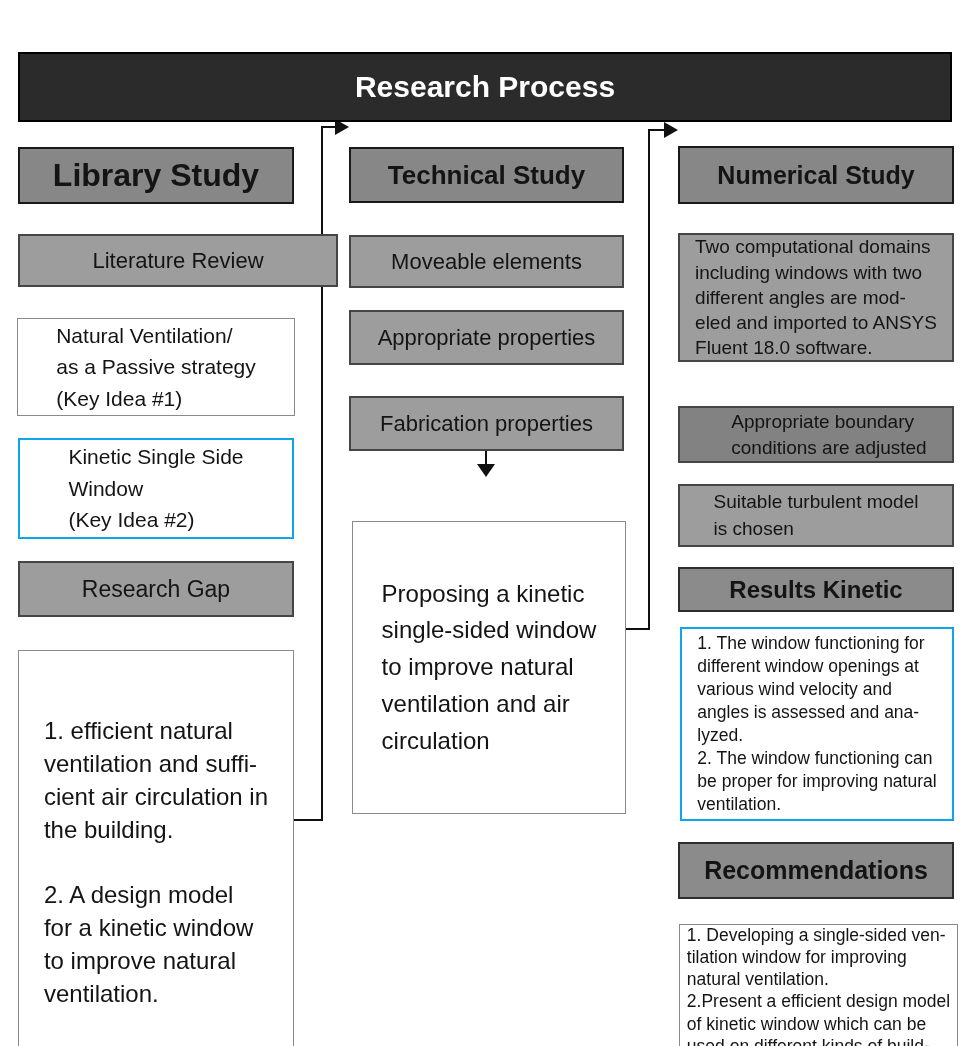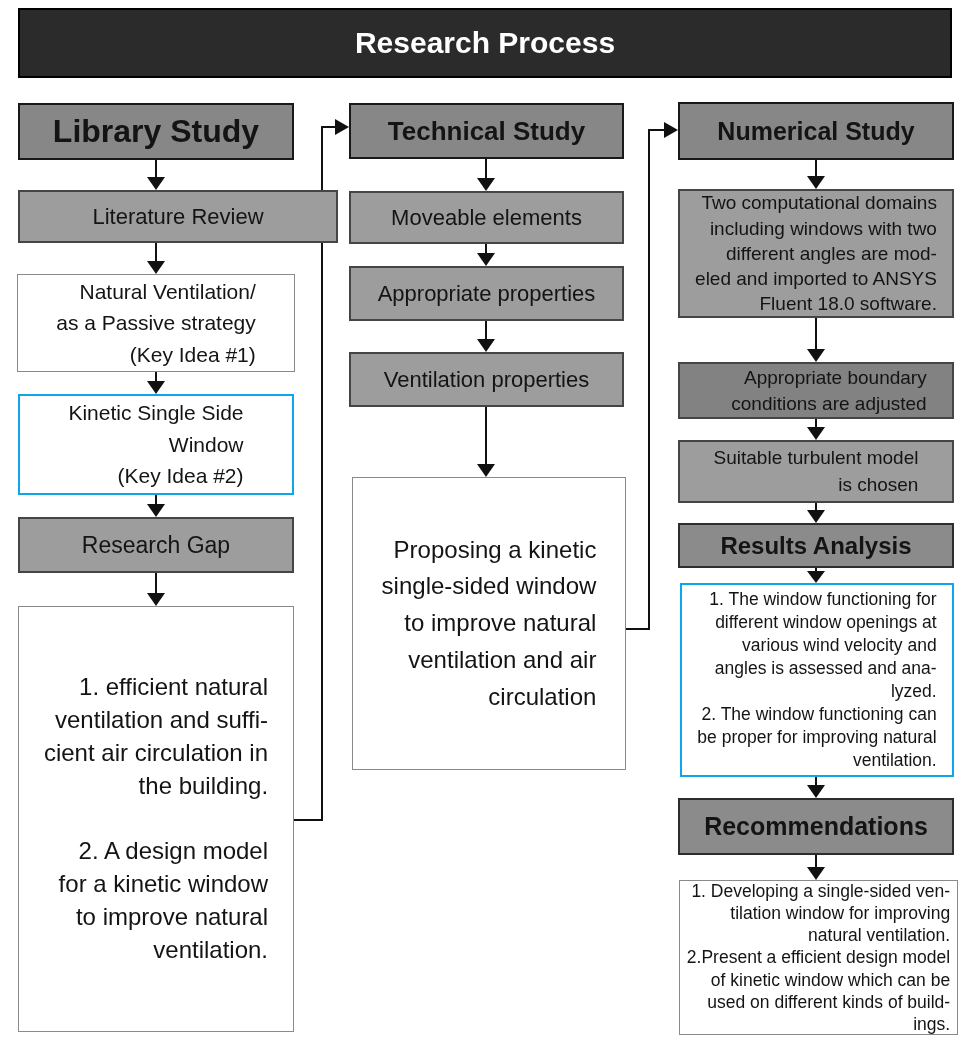--- a/index.html
+++ b/index.html
@@ -26,24 +26,25 @@
   .overlay polygon {
     fill: var(--arrow-color, #111);
     stroke: none;
   }
   .box {
     position: absolute;
     box-sizing: border-box;
     display: flex;
     align-items: center;
     justify-content: center;
-    text-align: right;
+    text-align: left;
     white-space: pre-line;
     padding: 2px 6px;
     color: var(--box-text, #141414);
+    margin-top: 44px;
   }
   .title-bar {
     background: var(--title-bar-bg, #2b2b2b);
     border: 2px solid #000000;
     color: var(--title-text, #ffffff);
     font-weight: 700;
   }
   .hdr {
     background: var(--header-box-bg, #878787);
     border: 2px solid #191919;
@@ -172,38 +173,38 @@
 the building.
 
 2. A design model
 for a kinetic window
 to improve natural
 ventilation.</div>
 
   <div class="box hdr" style="left:349px;top:103px;width:275px;height:56px;font-size:26px">Technical Study</div>
   <div class="box gray" style="left:349px;top:191px;width:275px;height:53px;font-size:22px">Moveable elements</div>
   <div class="box gray" style="left:349px;top:266px;width:275px;height:55px;font-size:22px">Appropriate properties</div>
-  <div class="box gray" style="left:349px;top:352px;width:275px;height:55px;font-size:22px">Ventilation properties</div>
+  <div class="box gray" style="left:349px;top:352px;width:275px;height:55px;font-size:22px">Fabrication properties</div>
   <div class="box white thin" style="left:352px;top:477px;width:274px;height:293px;font-size:24px;line-height:1.53">Proposing a kinetic
 single-sided window
 to improve natural
 ventilation and air
 circulation</div>
 
   <div class="box hdr" style="left:678px;top:102px;width:276px;height:58px;font-size:25px">Numerical Study</div>
   <div class="box gray" style="left:678px;top:189px;width:276px;height:129px;font-size:19px;line-height:1.33">Two computational domains
 including windows with two
 different angles are mod-
 eled and imported to ANSYS
 Fluent 18.0 software.</div>
   <div class="box gray-dark" style="left:678px;top:362px;width:276px;height:57px;font-size:19px;line-height:1.35">Appropriate boundary
 conditions are adjusted</div>
   <div class="box gray" style="left:678px;top:440px;width:276px;height:63px;font-size:19px;line-height:1.4">Suitable turbulent model
 is chosen</div>
-  <div class="box hdr2" style="left:678px;top:523px;width:276px;height:45px;font-size:24px">Results Analysis</div>
+  <div class="box hdr2" style="left:678px;top:523px;width:276px;height:45px;font-size:24px">Results Kinetic</div>
   <div class="box white" style="left:680px;top:583px;width:274px;height:194px;font-size:17.5px;line-height:1.31">1. The window functioning for
 different window openings at
 various wind velocity and
 angles is assessed and ana-
 lyzed.
 2. The window functioning can
 be proper for improving natural
 ventilation.</div>
   <div class="box hdr2" style="left:678px;top:798px;width:276px;height:57px;font-size:25px">Recommendations</div>
   <div class="box white thin" style="left:679px;top:880px;width:279px;height:155px;font-size:17.5px;line-height:1.26">1. Developing a single-sided ven-

